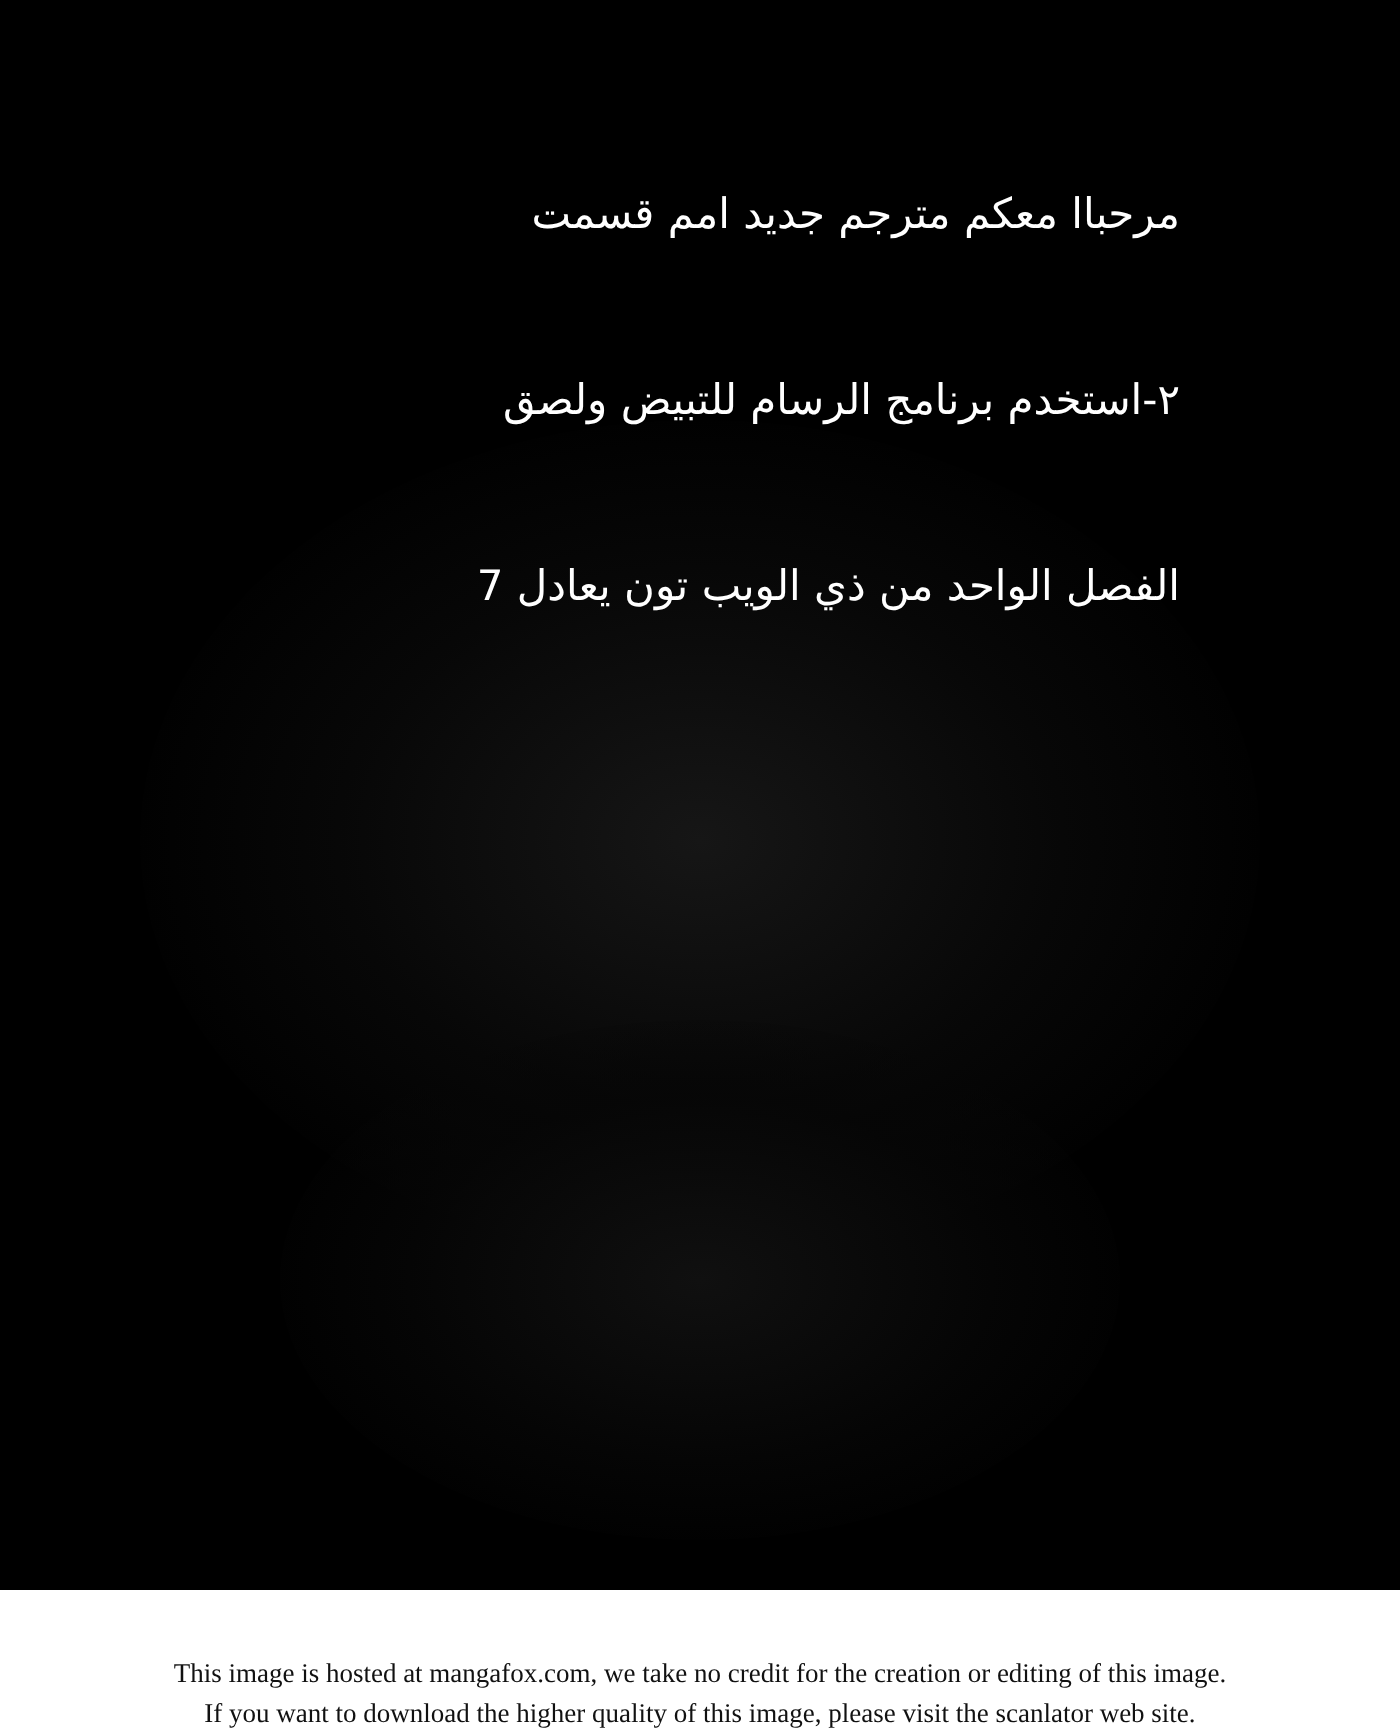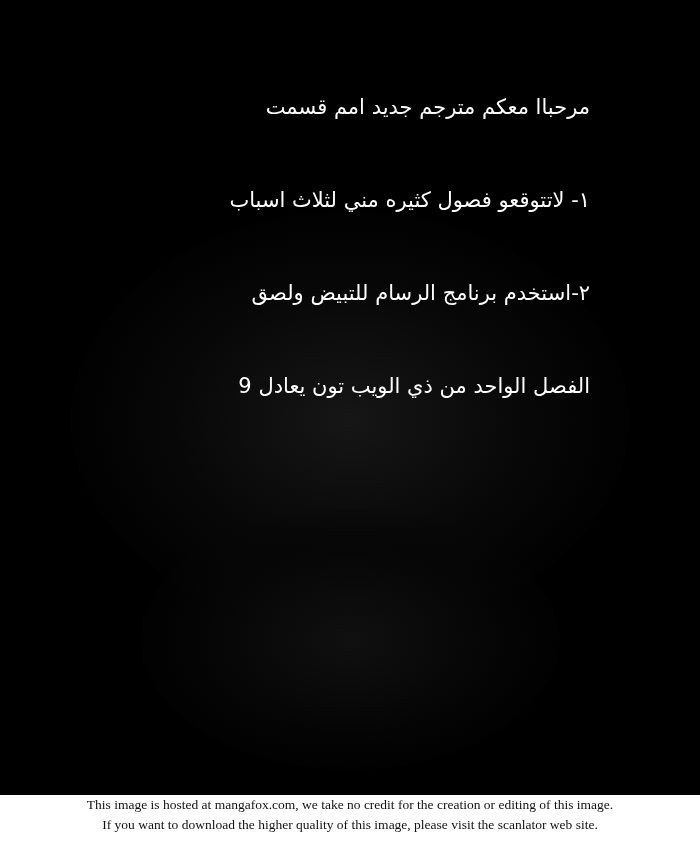--- a/index.html
+++ b/index.html
@@ -73,21 +73,21 @@
     position: absolute;
     left: 0;
     bottom: 0;
     width: 700px;
     height: 72px;
     background: #ffffff;
     color: #000000;
     display: flex;
     flex-direction: column;
     align-items: center;
-    justify-content: flex-start;
+    justify-content: flex-end;
     font-family: "Liberation Serif", serif;
     font-size: 13.5px;
     line-height: 20px;
     text-align: center;
   }
   .footer-line {
     display: block;
     white-space: nowrap;
     color: #111111;
   }
@@ -96,23 +96,22 @@
 <body>
 
 <div class="page">
 
   <div class="image-area">
     <div class="art-glow"></div>
     <div class="art-glow2"></div>
 
     <div class="note-block">
       <span class="note-line">مرحباا معكم مترجم جديد امم قسمت</span>
-      <span class="note-line">١- لاتتوقعو فصول كثيره مني لثلاث اسباب</span>
       <span class="note-line">٢-استخدم برنامج الرسام للتبيض ولصق</span>
-      <span class="note-line">الفصل الواحد من ذي الويب تون يعادل 9</span>
+      <span class="note-line">الفصل الواحد من ذي الويب تون يعادل 7</span>
       
       
     </div>
   </div>
 
   <div class="footer">
     <span class="footer-line">This image is hosted at mangafox.com, we take no credit for the creation or editing of this image.</span>
     <span class="footer-line">If you want to download the higher quality of this image, please visit the scanlator web site.</span>
   </div>
 

